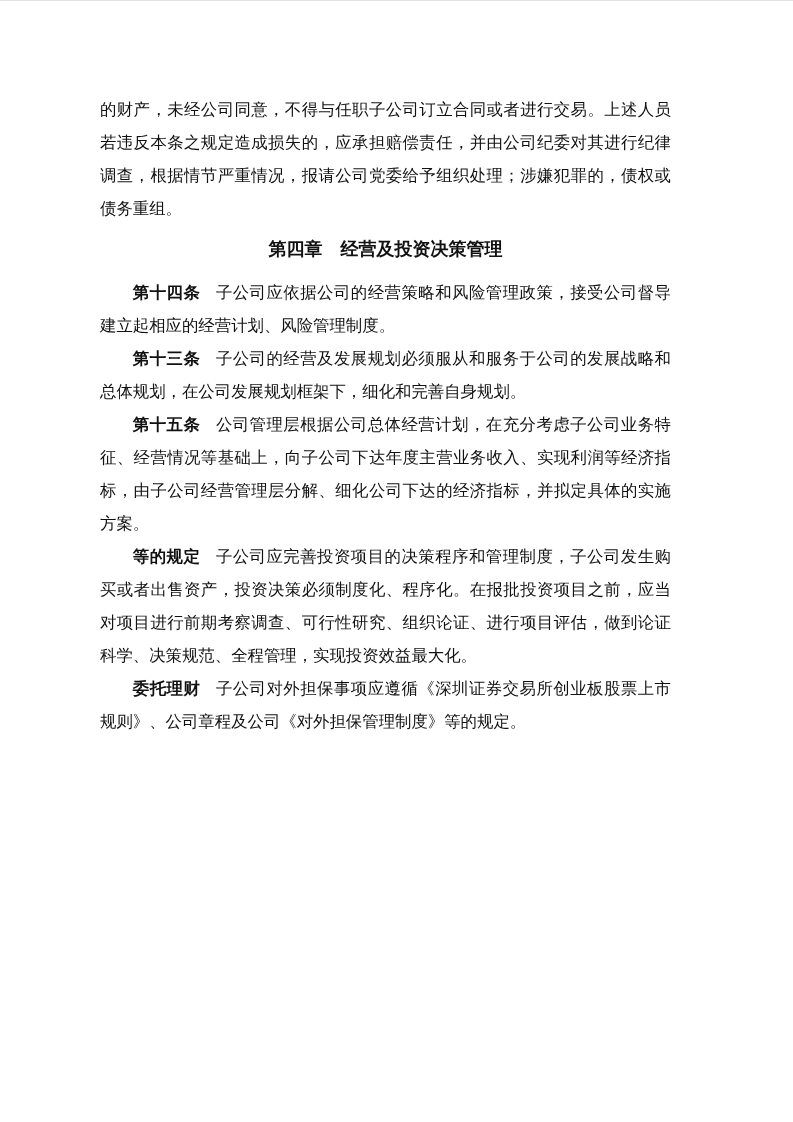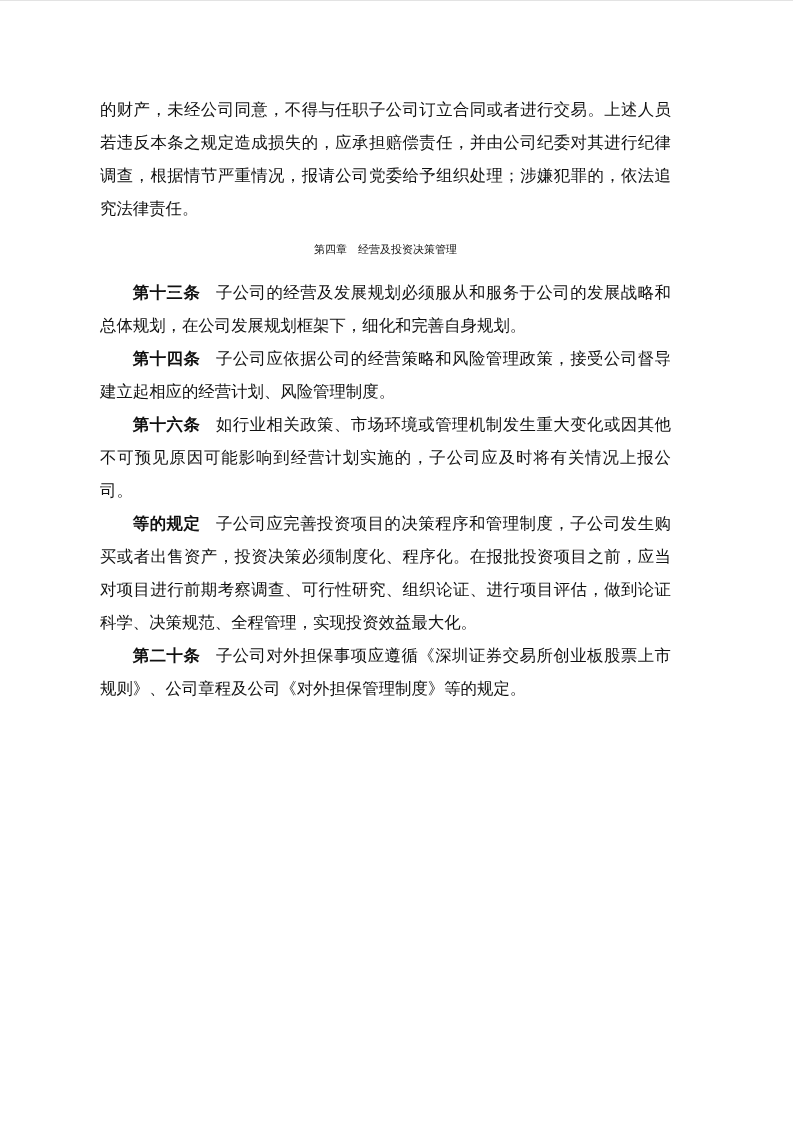--- a/index.html
+++ b/index.html
@@ -28,52 +28,52 @@
   }
   .para.article {
     text-indent: 2em;
   }
   .artnum {
     font-weight: bold;
     margin-right: 0.95em;
   }
   .chapter {
     margin: 8px 0 10px 0;
-    font-size: 11px;
-    font-weight: normal;
+    font-size: 18px;
+    font-weight: bold;
     text-align: center;
     line-height: 33px;
     text-indent: 0;
   }
 </style>
 </head>
 <body>
 
 <div class="page">
 
-  <p class="para">的财产，未经公司同意，不得与任职子公司订立合同或者进行交易。上述人员若违反本条之规定造成损失的，应承担赔偿责任，并由公司纪委对其进行纪律调查，根据情节严重情况，报请公司党委给予组织处理；涉嫌犯罪的，依法追究法律责任。</p>
+  <p class="para">的财产，未经公司同意，不得与任职子公司订立合同或者进行交易。上述人员若违反本条之规定造成损失的，应承担赔偿责任，并由公司纪委对其进行纪律调查，根据情节严重情况，报请公司党委给予组织处理；涉嫌犯罪的，债权或债务重组。</p>
 
   <h2 class="chapter">第四章　经营及投资决策管理</h2>
+
+  <p class="para article">
+    <span class="artnum">第十四条</span><span>子公司应依据公司的经营策略和风险管理政策，接受公司督导建立起相应的经营计划、风险管理制度。</span>
+  </p>
 
   <p class="para article">
     <span class="artnum">第十三条</span><span>子公司的经营及发展规划必须服从和服务于公司的发展战略和总体规划，在公司发展规划框架下，细化和完善自身规划。</span>
   </p>
 
   <p class="para article">
-    <span class="artnum">第十四条</span><span>子公司应依据公司的经营策略和风险管理政策，接受公司督导建立起相应的经营计划、风险管理制度。</span>
+    <span class="artnum">第十五条</span><span>公司管理层根据公司总体经营计划，在充分考虑子公司业务特征、经营情况等基础上，向子公司下达年度主营业务收入、实现利润等经济指标，由子公司经营管理层分解、细化公司下达的经济指标，并拟定具体的实施方案。</span>
   </p>
 
-
-  <p class="para article">
-    <span class="artnum">第十六条</span><span>如行业相关政策、市场环境或管理机制发生重大变化或因其他不可预见原因可能影响到经营计划实施的，子公司应及时将有关情况上报公司。</span>
-  </p>
 
 
   <p class="para article">
     <span class="artnum">等的规定</span><span>子公司应完善投资项目的决策程序和管理制度，子公司发生购买或者出售资产，投资决策必须制度化、程序化。在报批投资项目之前，应当对项目进行前期考察调查、可行性研究、组织论证、进行项目评估，做到论证科学、决策规范、全程管理，实现投资效益最大化。</span>
   </p>
 
 
   <p class="para article">
-    <span class="artnum">第二十条</span><span>子公司对外担保事项应遵循《深圳证券交易所创业板股票上市规则》、公司章程及公司《对外担保管理制度》等的规定。</span>
+    <span class="artnum">委托理财</span><span>子公司对外担保事项应遵循《深圳证券交易所创业板股票上市规则》、公司章程及公司《对外担保管理制度》等的规定。</span>
   </p>
 
 </div>
 
 </body></html>

